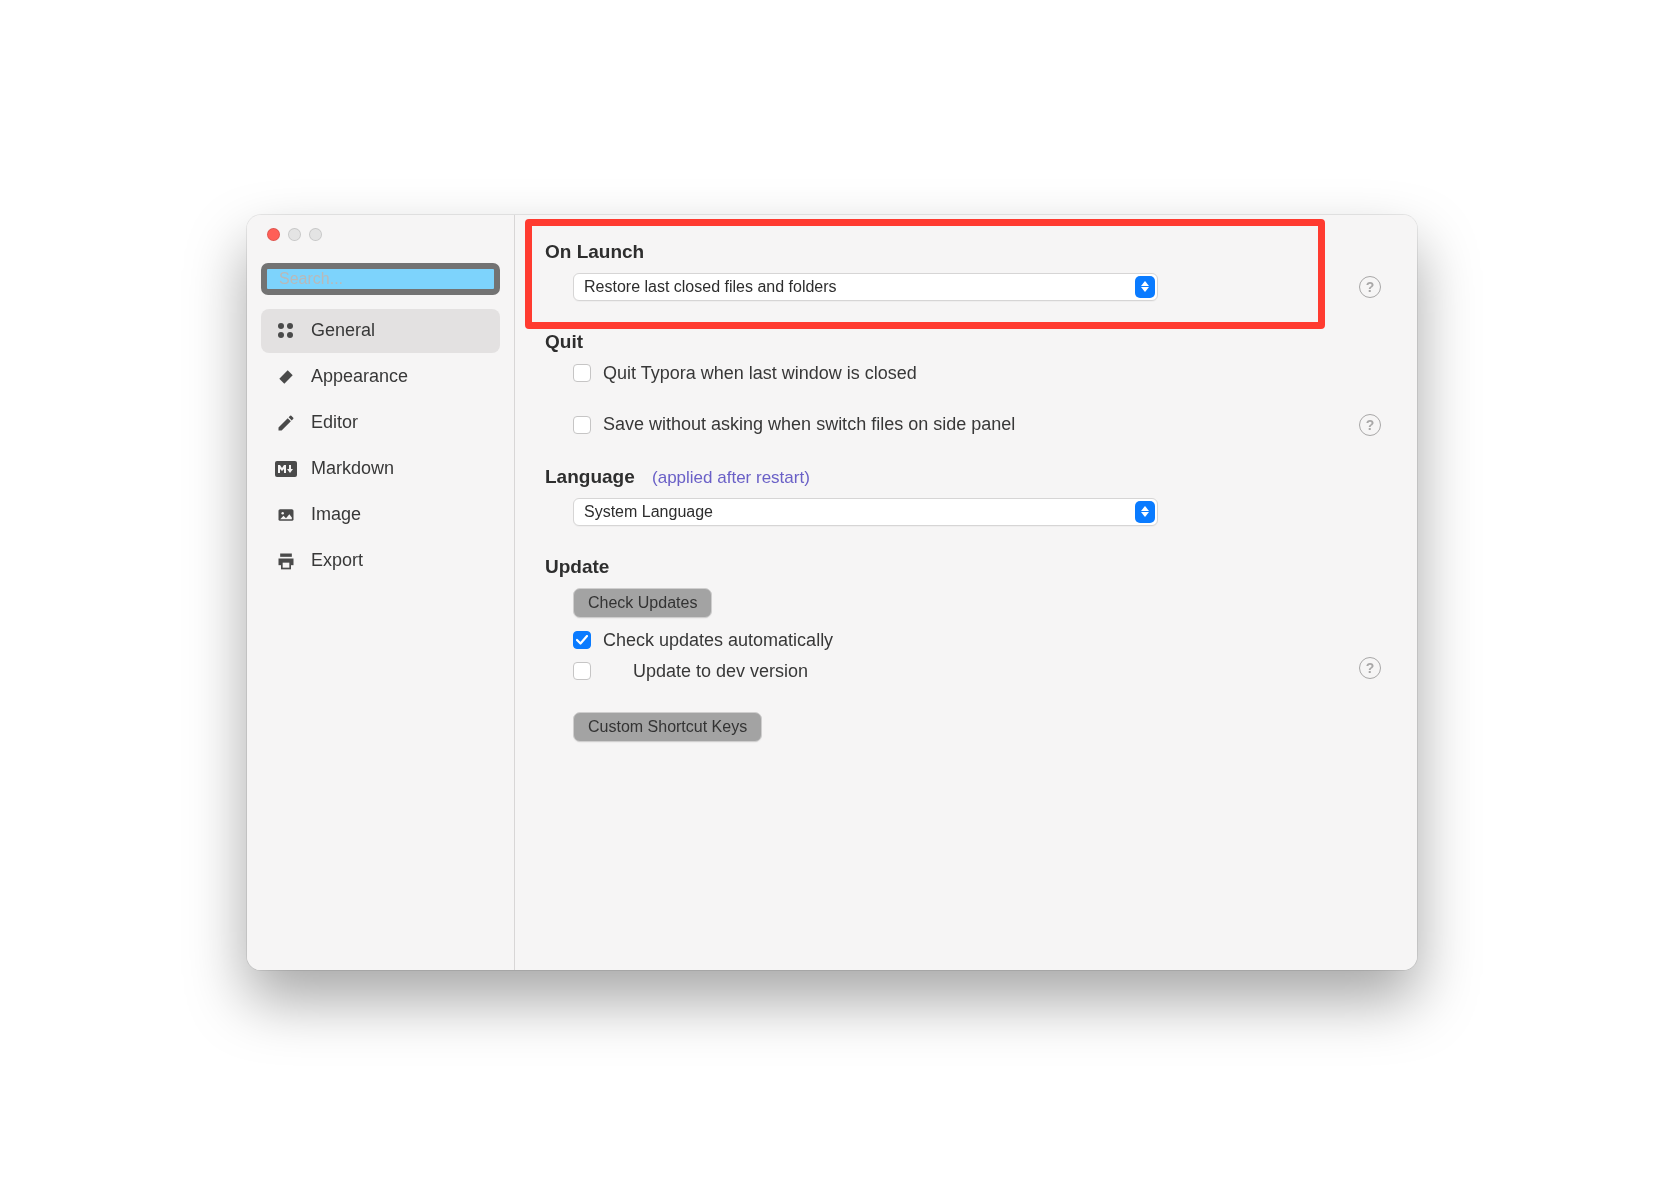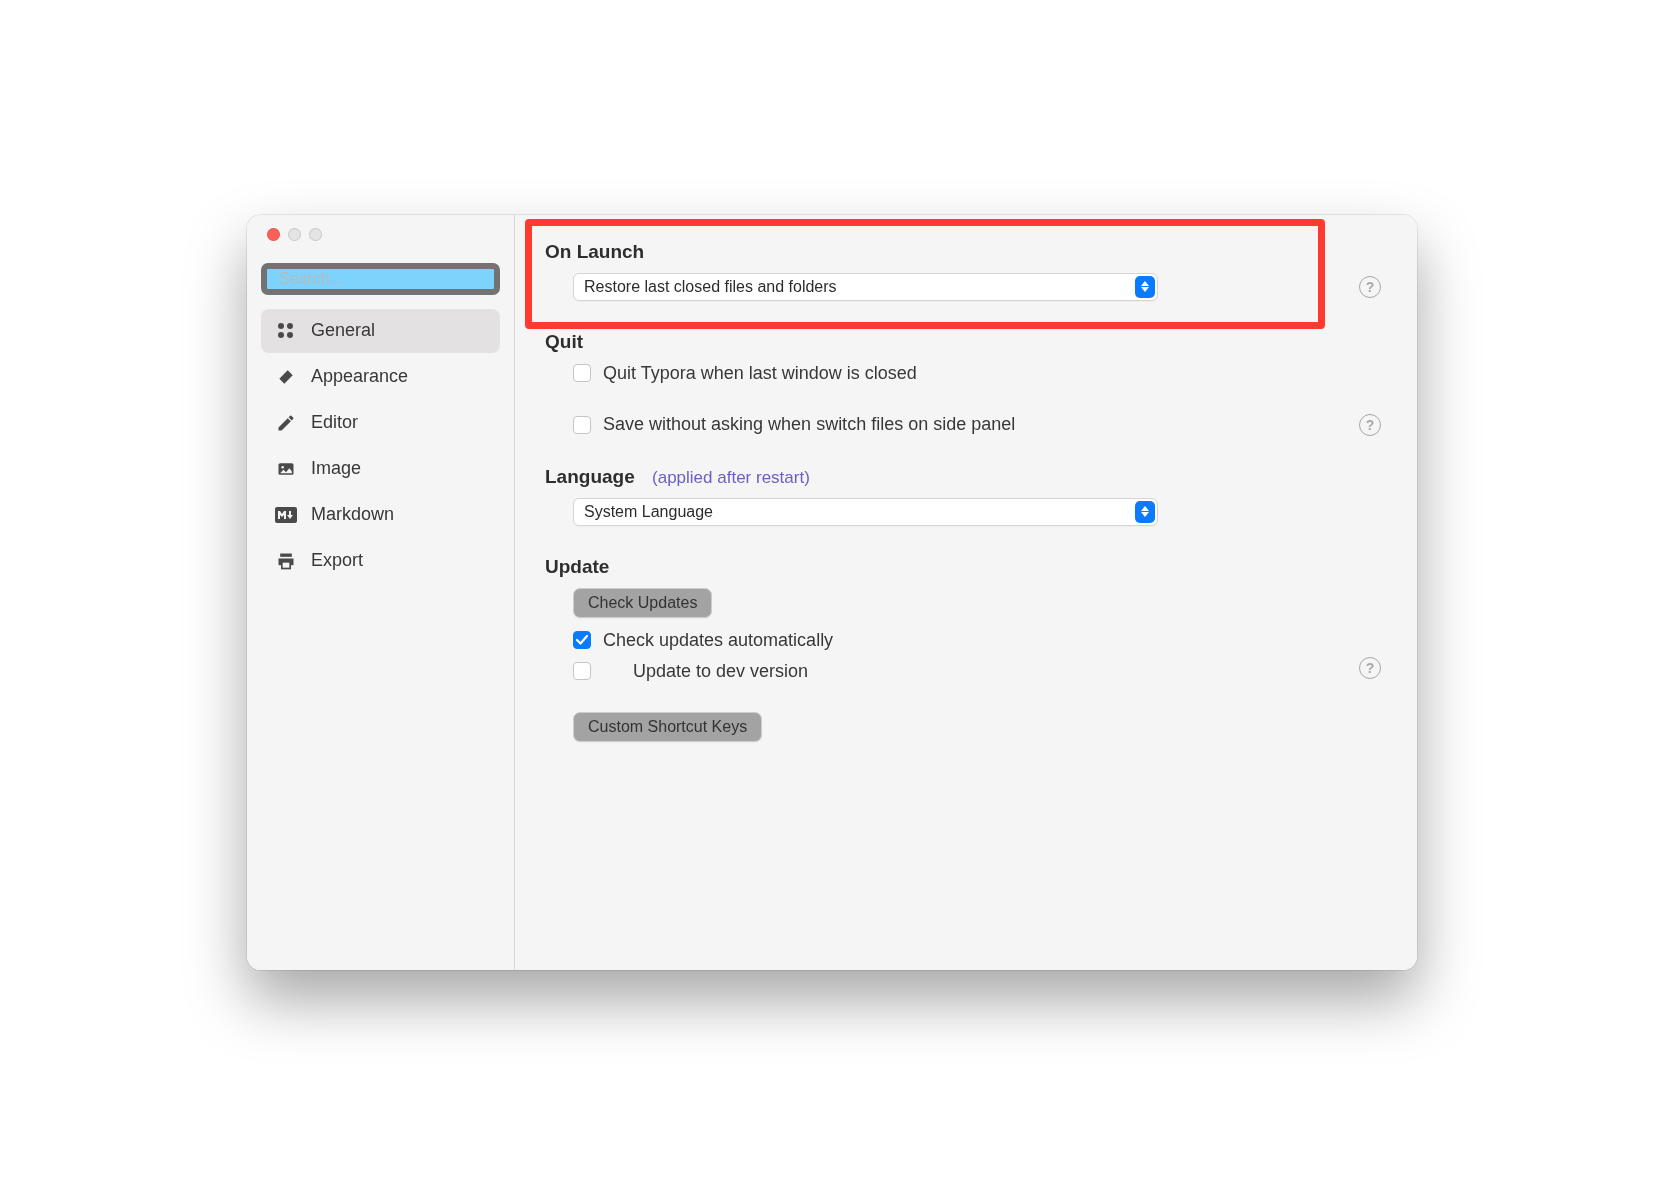--- a/index.html
+++ b/index.html
@@ -241,37 +241,37 @@
         <span class="nav-icon">
           <svg width="20" height="20" viewBox="0 0 24 24" fill="#4a4a4a">
               <path d="M3 17.25V21h3.75L17.81 9.94l-3.75-3.75L3 17.25zM20.71 7.04a1 1 0 0 0 0-1.41l-2.34-2.34a1 1 0 0 0-1.41 0l-1.83 1.83 3.75 3.75 1.83-1.83z"></path>
             </svg>
         </span>
         <span>Editor</span>
       </div>
 
       <div class="nav-item">
         <span class="nav-icon">
+          <svg width="22" height="16" viewBox="0 0 22 16">
+              <rect x="0" y="0" width="22" height="16" rx="2" fill="#4a4a4a"></rect>
+              <path d="M3 12V4h2l2 3 2-3h2v8H9V8l-2 2-2-2v4H3zm12 0l-3-4h2V4h2v4h2l-3 4z" fill="#f6f5f5"></path>
+            </svg>
+        </span>
+        <span>Markdown</span>
+      </div>
+
+      <div class="nav-item">
+        <span class="nav-icon">
           <svg width="20" height="20" viewBox="0 0 24 24" fill="#4a4a4a">
               <rect x="3" y="5" width="18" height="14" rx="2"></rect>
               <circle cx="8" cy="10" r="1.5" fill="#f6f5f5"></circle>
               <path d="M5 17l4-4 3 3 4-5 3 4v2H5z" fill="#f6f5f5"></path>
             </svg>
         </span>
         <span>Image</span>
-      </div>
-
-      <div class="nav-item">
-        <span class="nav-icon">
-          <svg width="22" height="16" viewBox="0 0 22 16">
-              <rect x="0" y="0" width="22" height="16" rx="2" fill="#4a4a4a"></rect>
-              <path d="M3 12V4h2l2 3 2-3h2v8H9V8l-2 2-2-2v4H3zm12 0l-3-4h2V4h2v4h2l-3 4z" fill="#f6f5f5"></path>
-            </svg>
-        </span>
-        <span>Markdown</span>
       </div>
 
       <div class="nav-item">
         <span class="nav-icon">
           <svg width="20" height="20" viewBox="0 0 24 24" fill="#4a4a4a">
               <rect x="5" y="3" width="14" height="4"></rect>
               <rect x="3" y="9" width="18" height="8"></rect>
               <rect x="7" y="13" width="10" height="8" fill="#f6f5f5" stroke="#4a4a4a" stroke-width="2"></rect>
             </svg>
         </span>

